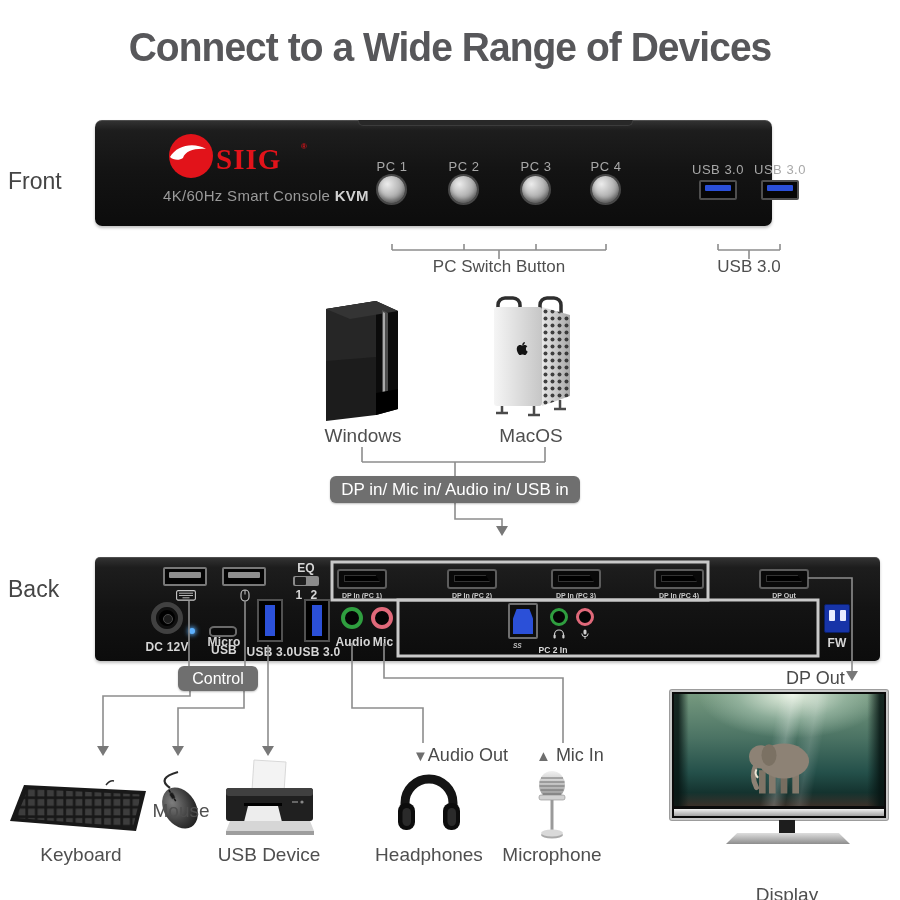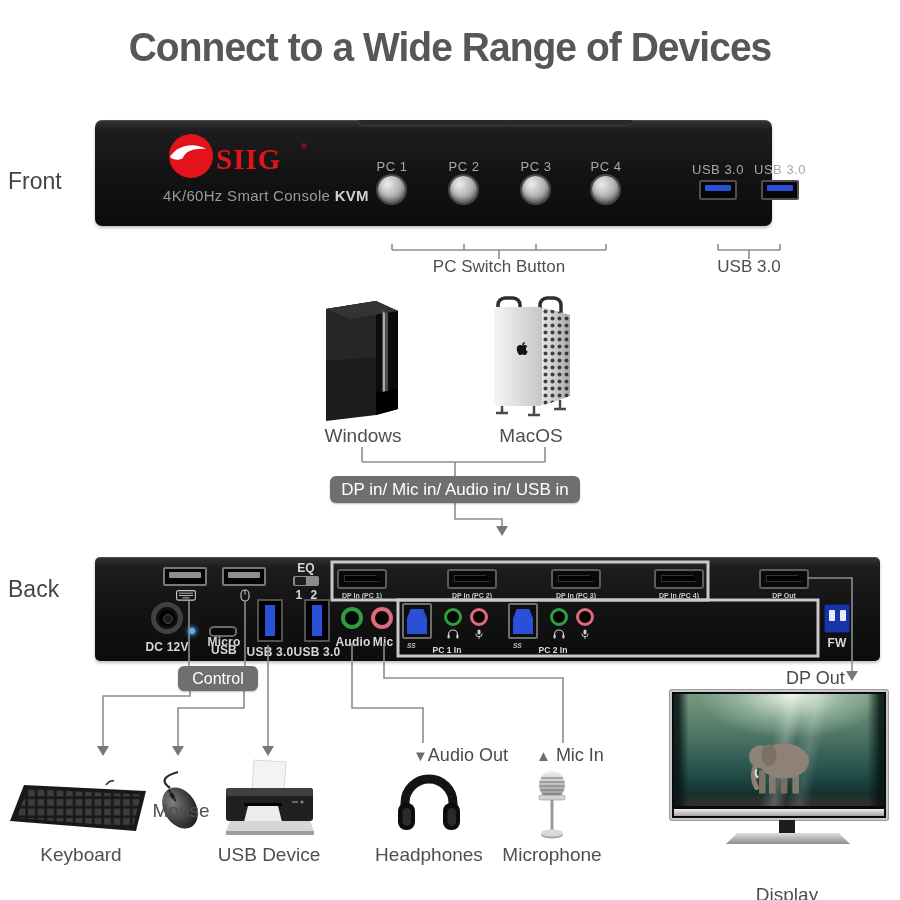--- a/index.html
+++ b/index.html
@@ -241,39 +241,20 @@
   <div class="usb3v" style="left:304px">
       <i></i>
     </div>
   <span class="plabel" style="left:270px;top:645px">USB 3.0</span>
   <span class="plabel" style="left:317px;top:645px">USB 3.0</span>
   <div class="jack lg" style="left:341px"></div>
   <div class="jack lg pink" style="left:371px"></div>
   <span class="plabel" style="left:353px;top:635px">Audio</span>
   <span class="plabel" style="left:383px;top:635px">Mic</span>
 
-  <div class="pcgroup" style="left:400px">
-    <div class="usbb">
-        <i></i>
-      </div>
-    <span class="ss">SS</span>
-    <div class="jack sm" style="left:44px"></div>
-    <svg style="position:absolute;left:47px;top:29px" width="12" height="10" viewBox="0 0 12 10">
-        <path d="M1.5 7 v-1.5 a4.5 4.5 0 0 1 9 0 V7" fill="none" stroke="#cfcfcf" stroke-width="1.2"></path>
-        <rect x="0.5" y="5.8" width="2.2" height="3.6" rx="1" fill="#cfcfcf"></rect>
-        <rect x="9.3" y="5.8" width="2.2" height="3.6" rx="1" fill="#cfcfcf"></rect>
-      </svg>
-    <div class="jack sm pink" style="left:70px"></div>
-    <svg style="position:absolute;left:74px;top:29px" width="10" height="11" viewBox="0 0 10 11">
-        <rect x="3.5" y="0.5" width="3" height="5" rx="1.5" fill="#cfcfcf"></rect>
-        <path d="M1.8 4.5 a3.2 3.2 0 0 0 6.4 0" fill="none" stroke="#cfcfcf" stroke-width="1"></path>
-        <line x1="5" y1="8" x2="5" y2="10" stroke="#cfcfcf" stroke-width="1"></line>
-      </svg>
-    <span class="pclabel">PC 1 In</span>
-  </div>
   <div class="pcgroup" style="left:506px">
     <div class="usbb">
         <i></i>
       </div>
     <span class="ss">SS</span>
     <div class="jack sm" style="left:44px"></div>
     <svg style="position:absolute;left:47px;top:29px" width="12" height="10" viewBox="0 0 12 10">
         <path d="M1.5 7 v-1.5 a4.5 4.5 0 0 1 9 0 V7" fill="none" stroke="#cfcfcf" stroke-width="1.2"></path>
         <rect x="0.5" y="5.8" width="2.2" height="3.6" rx="1" fill="#cfcfcf"></rect>
         <rect x="9.3" y="5.8" width="2.2" height="3.6" rx="1" fill="#cfcfcf"></rect>

